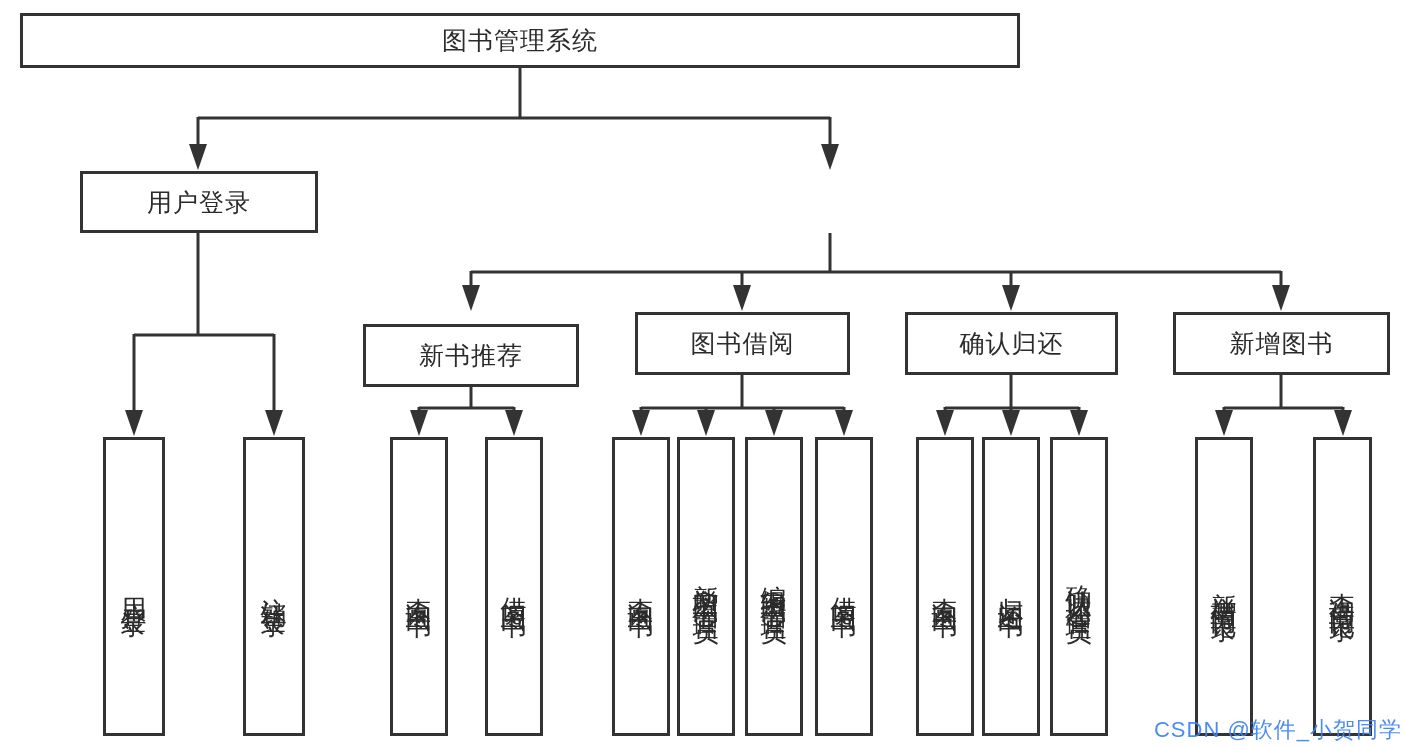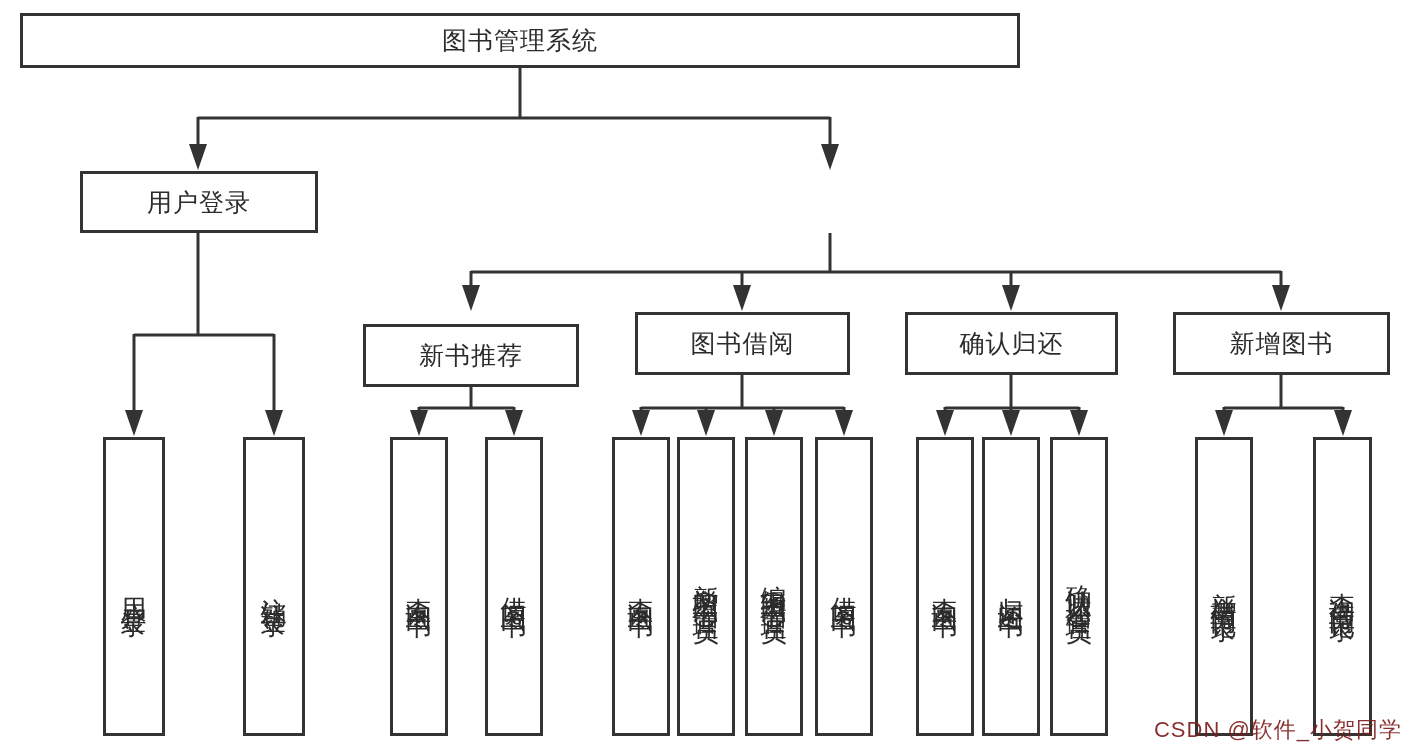--- a/index.html
+++ b/index.html
@@ -36,21 +36,21 @@
     letter-spacing:5px;
     white-space:normal;
   }
   .watermark{
     position:absolute;
     right:3px;
     bottom:2px;
     z-index:3;
     font-size:22px;
     letter-spacing:1px;
-    color:#7f1d1d;
+    color:#3b82f6;
     opacity:0.92;
     white-space:nowrap;
   }
 </style>
 </head>
 <body>
 
 <div class="stage">
 
   <svg class="connectors" width="1405" height="747" viewBox="0 0 1405 747">

